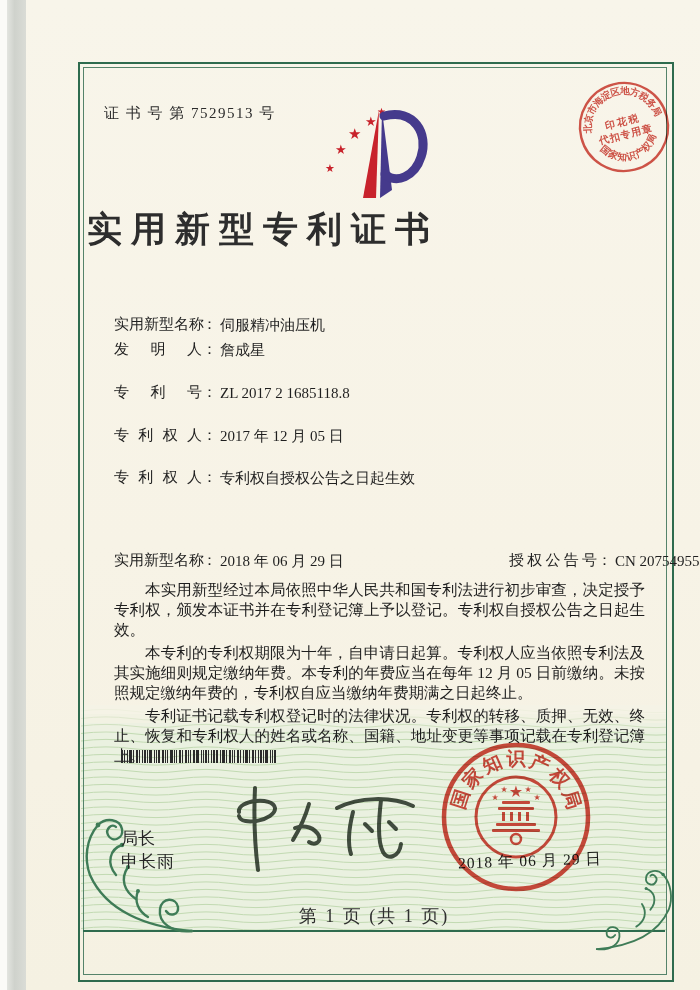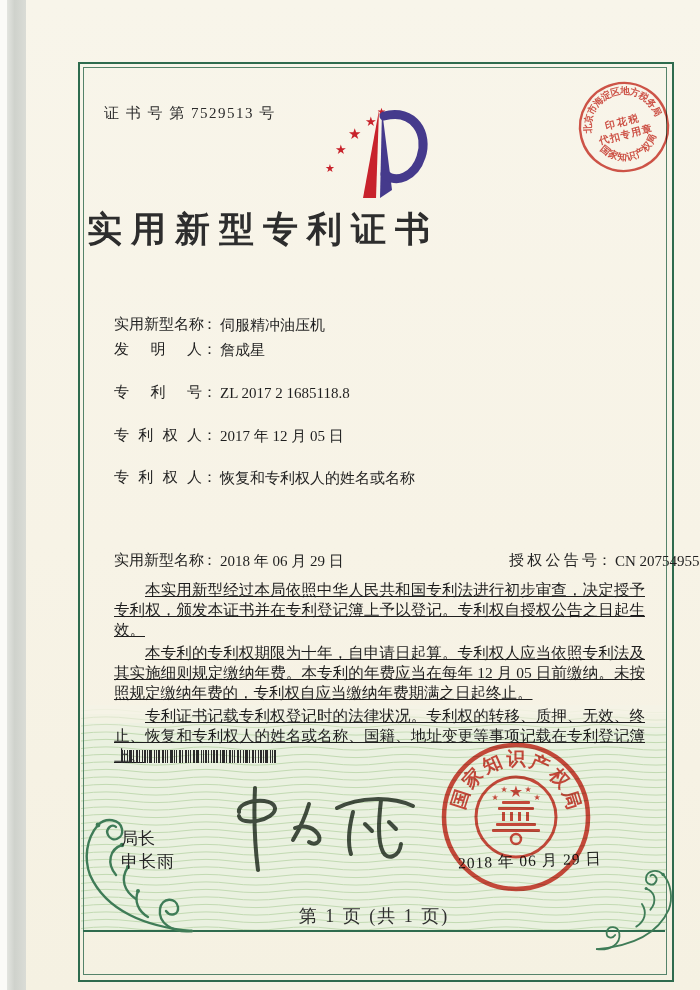--- a/index.html
+++ b/index.html
@@ -27,21 +27,21 @@
     font-size:35px;font-weight:600;color:#2d2d2d;letter-spacing:9px;text-indent:9px;}
   .row{position:absolute;left:88px;font-size:15px;color:#1f1f1f;white-space:nowrap;}
   .lbl{display:inline-block;width:88px;text-align:justify;text-align-last:justify;
     vertical-align:top;}
   .colon{display:inline-block;vertical-align:top;}
   .val{display:inline-block;margin-left:3px;vertical-align:top;white-space:pre-line;
     max-width:455px;line-height:21px;}
   .row2{position:absolute;left:395px;top:0;}
   .body-text{position:absolute;left:88px;top:580px;width:531px;font-size:15.5px;
     line-height:20px;color:#1e1e1e;text-align:justify;}
-  .body-text p{margin:0 0 3px 0;text-indent:2em;text-decoration:underline;}
+  .body-text p{margin:0 0 3px 0;text-indent:2em;}
   .barcode{position:absolute;left:95px;top:750px;}
   .signer{position:absolute;left:95px;top:827px;font-size:17px;color:#262626;}
   .signer .name{letter-spacing:1px;}
   .signature-svg{position:absolute;left:205px;top:784px;mix-blend-mode:multiply;}
   .seal-svg{position:absolute;left:410px;top:737px;mix-blend-mode:multiply;opacity:.92;}
   .seal-date{position:absolute;left:432px;top:851px;font-size:15.5px;color:#1b1b1b;
     letter-spacing:1px;transform:rotate(-2deg);mix-blend-mode:multiply;}
   .tax-stamp{position:absolute;left:548px;top:77px;transform:rotate(-14deg);
     mix-blend-mode:multiply;opacity:.92;}
   .logo-svg{position:absolute;left:296px;top:102px;}
@@ -170,21 +170,21 @@
     <div class="row" style="top:340px">
       <span class="lbl">发明人</span><span class="colon">：</span><span class="val">詹成星</span>
     </div>
     <div class="row" style="top:383px">
       <span class="lbl">专利号</span><span class="colon">：</span><span class="val">ZL 2017 2 1685118.8</span>
     </div>
     <div class="row" style="top:426px">
       <span class="lbl">专利权人</span><span class="colon">：</span><span class="val">2017 年 12 月 05 日</span>
     </div>
     <div class="row" style="top:468px">
-      <span class="lbl">专利权人</span><span class="colon">：</span><span class="val">恢复和专利权人的姓名或名称</span>
+      <span class="lbl">专利权人</span><span class="colon">：</span><span class="val">专利权自授权公告之日起生效</span>
     </div>
     <div class="row" style="top:551px">
       <span class="lbl">实用新型名称</span><span class="colon">：</span><span class="val">2018 年 06 月 29 日</span>
       <span class="row2">
         <span class="lbl">授权公告号</span><span class="colon">：</span><span class="val">CN 207549551 U</span>
       </span>
     </div>
 
     <div class="body-text">
       <p>本实用新型经过本局依照中华人民共和国专利法进行初步审查，决定授予专利权，颁发本证书并在专利登记簿上予以登记。专利权自授权公告之日起生效。</p>

